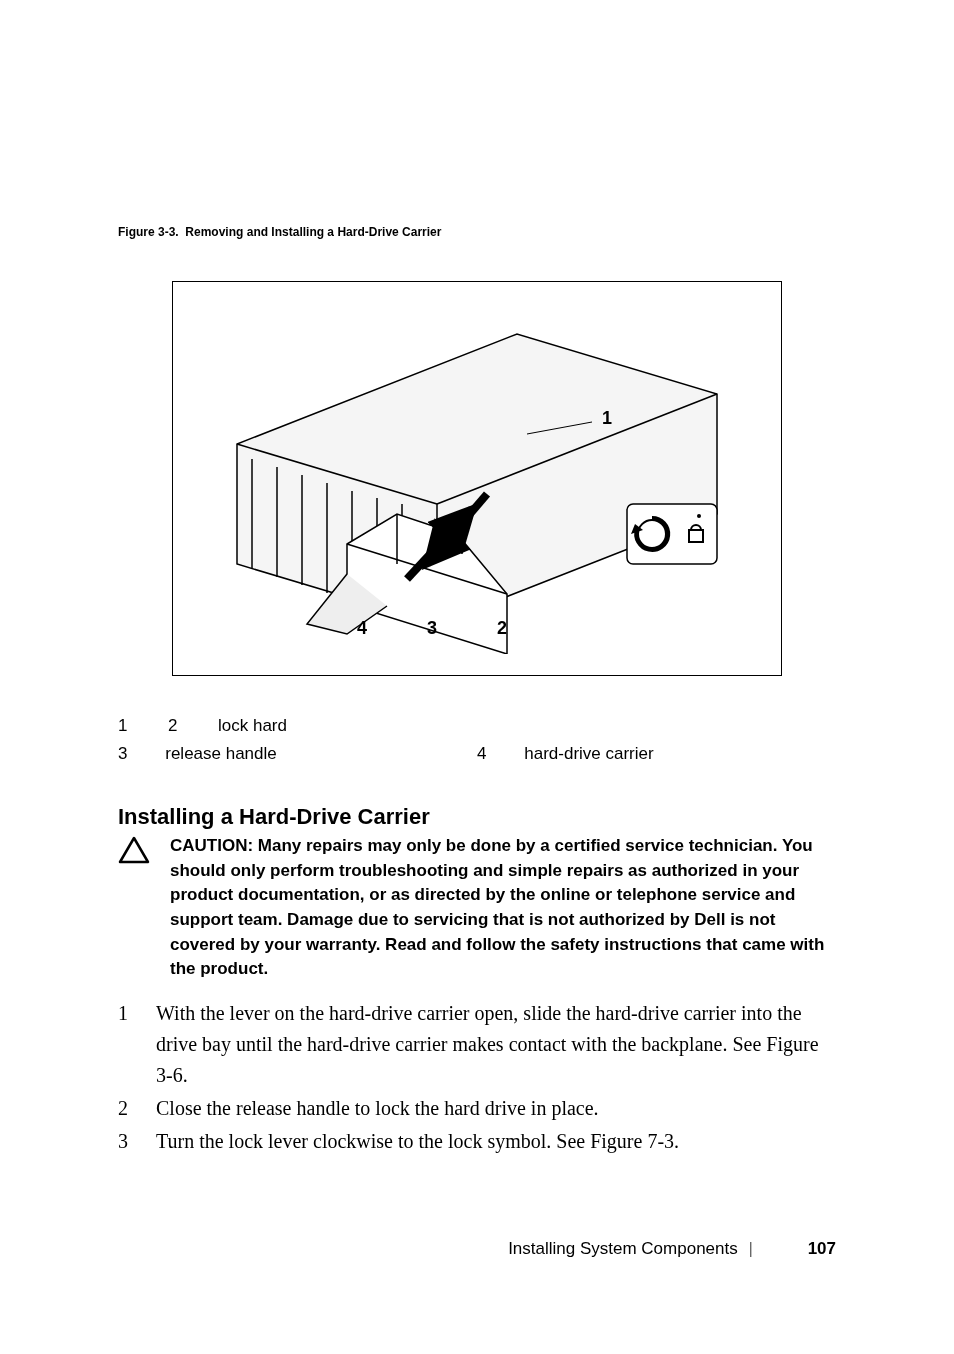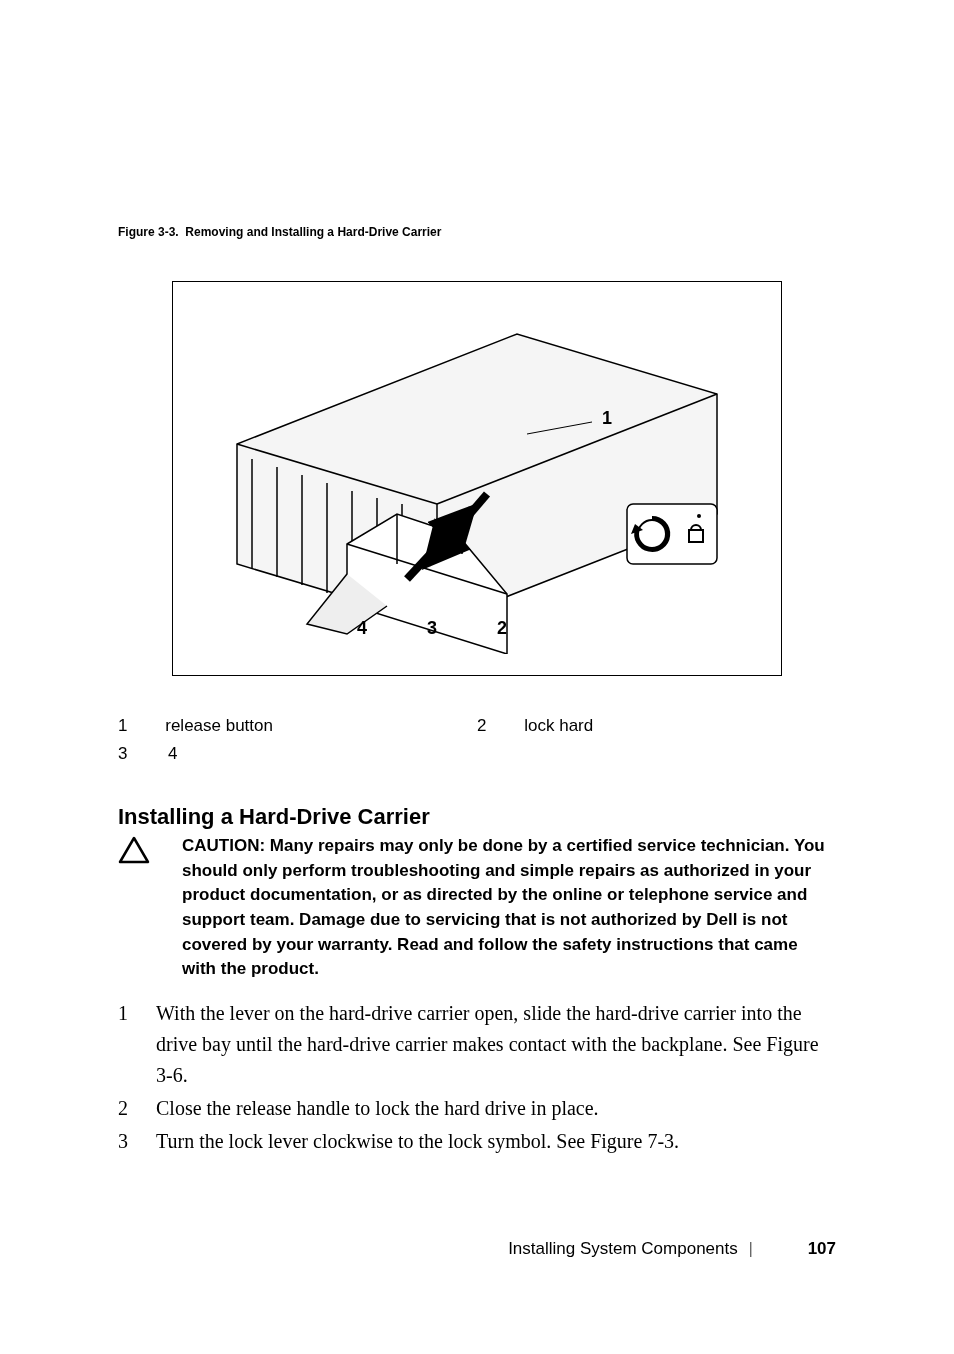--- a/index.html
+++ b/index.html
@@ -36,21 +36,21 @@
     .legend-row { display: flex; margin-bottom: 8px; }
     .legend-num { width: 50px; }
     .legend-label { width: 330px; }
     .section-heading {
       font-weight: bold;
       font-size: 22px;
       margin-bottom: 4px;
     }
     .caution-block {
       display: flex;
-      gap: 32px;
+      gap: 20px;
       margin-bottom: 16px;
     }
     .caution-icon {
       flex: 0 0 32px;
       padding-top: 2px;
     }
     .caution-text {
       font-weight: bold;
       font-size: 17px;
       line-height: 1.45;
@@ -132,27 +132,28 @@
       <marker id="arr" markerWidth="6" markerHeight="6" refX="5" refY="3" orient="auto">
         <path d="M0,0 L6,3 L0,6 Z" fill="#000"></path>
       </marker>
     </defs>
   </svg>
 </div>
 
 <div class="legend-table">
   <div class="legend-row">
     <div class="legend-num">1</div>
-    <div class="legend-label">release button</div>
     <div class="legend-num">2</div>
     <div class="legend-label">lock hard</div>
   </div>
   <div class="legend-row">
     <div class="legend-num">3</div>
+    <div class="legend-label">release handle</div>
     <div class="legend-num">4</div>
+    <div class="legend-label">hard-drive carrier</div>
   </div>
 </div>
 
 <h2 class="section-heading">Installing a Hard-Drive Carrier</h2>
 
 <div class="caution-block">
   <div class="caution-icon">
     <svg width="32" height="28" viewBox="0 0 32 28">
       <polygon points="16,2 30,26 2,26" fill="none" stroke="#000" stroke-width="2.5" stroke-linejoin="round"></polygon>
     </svg>

